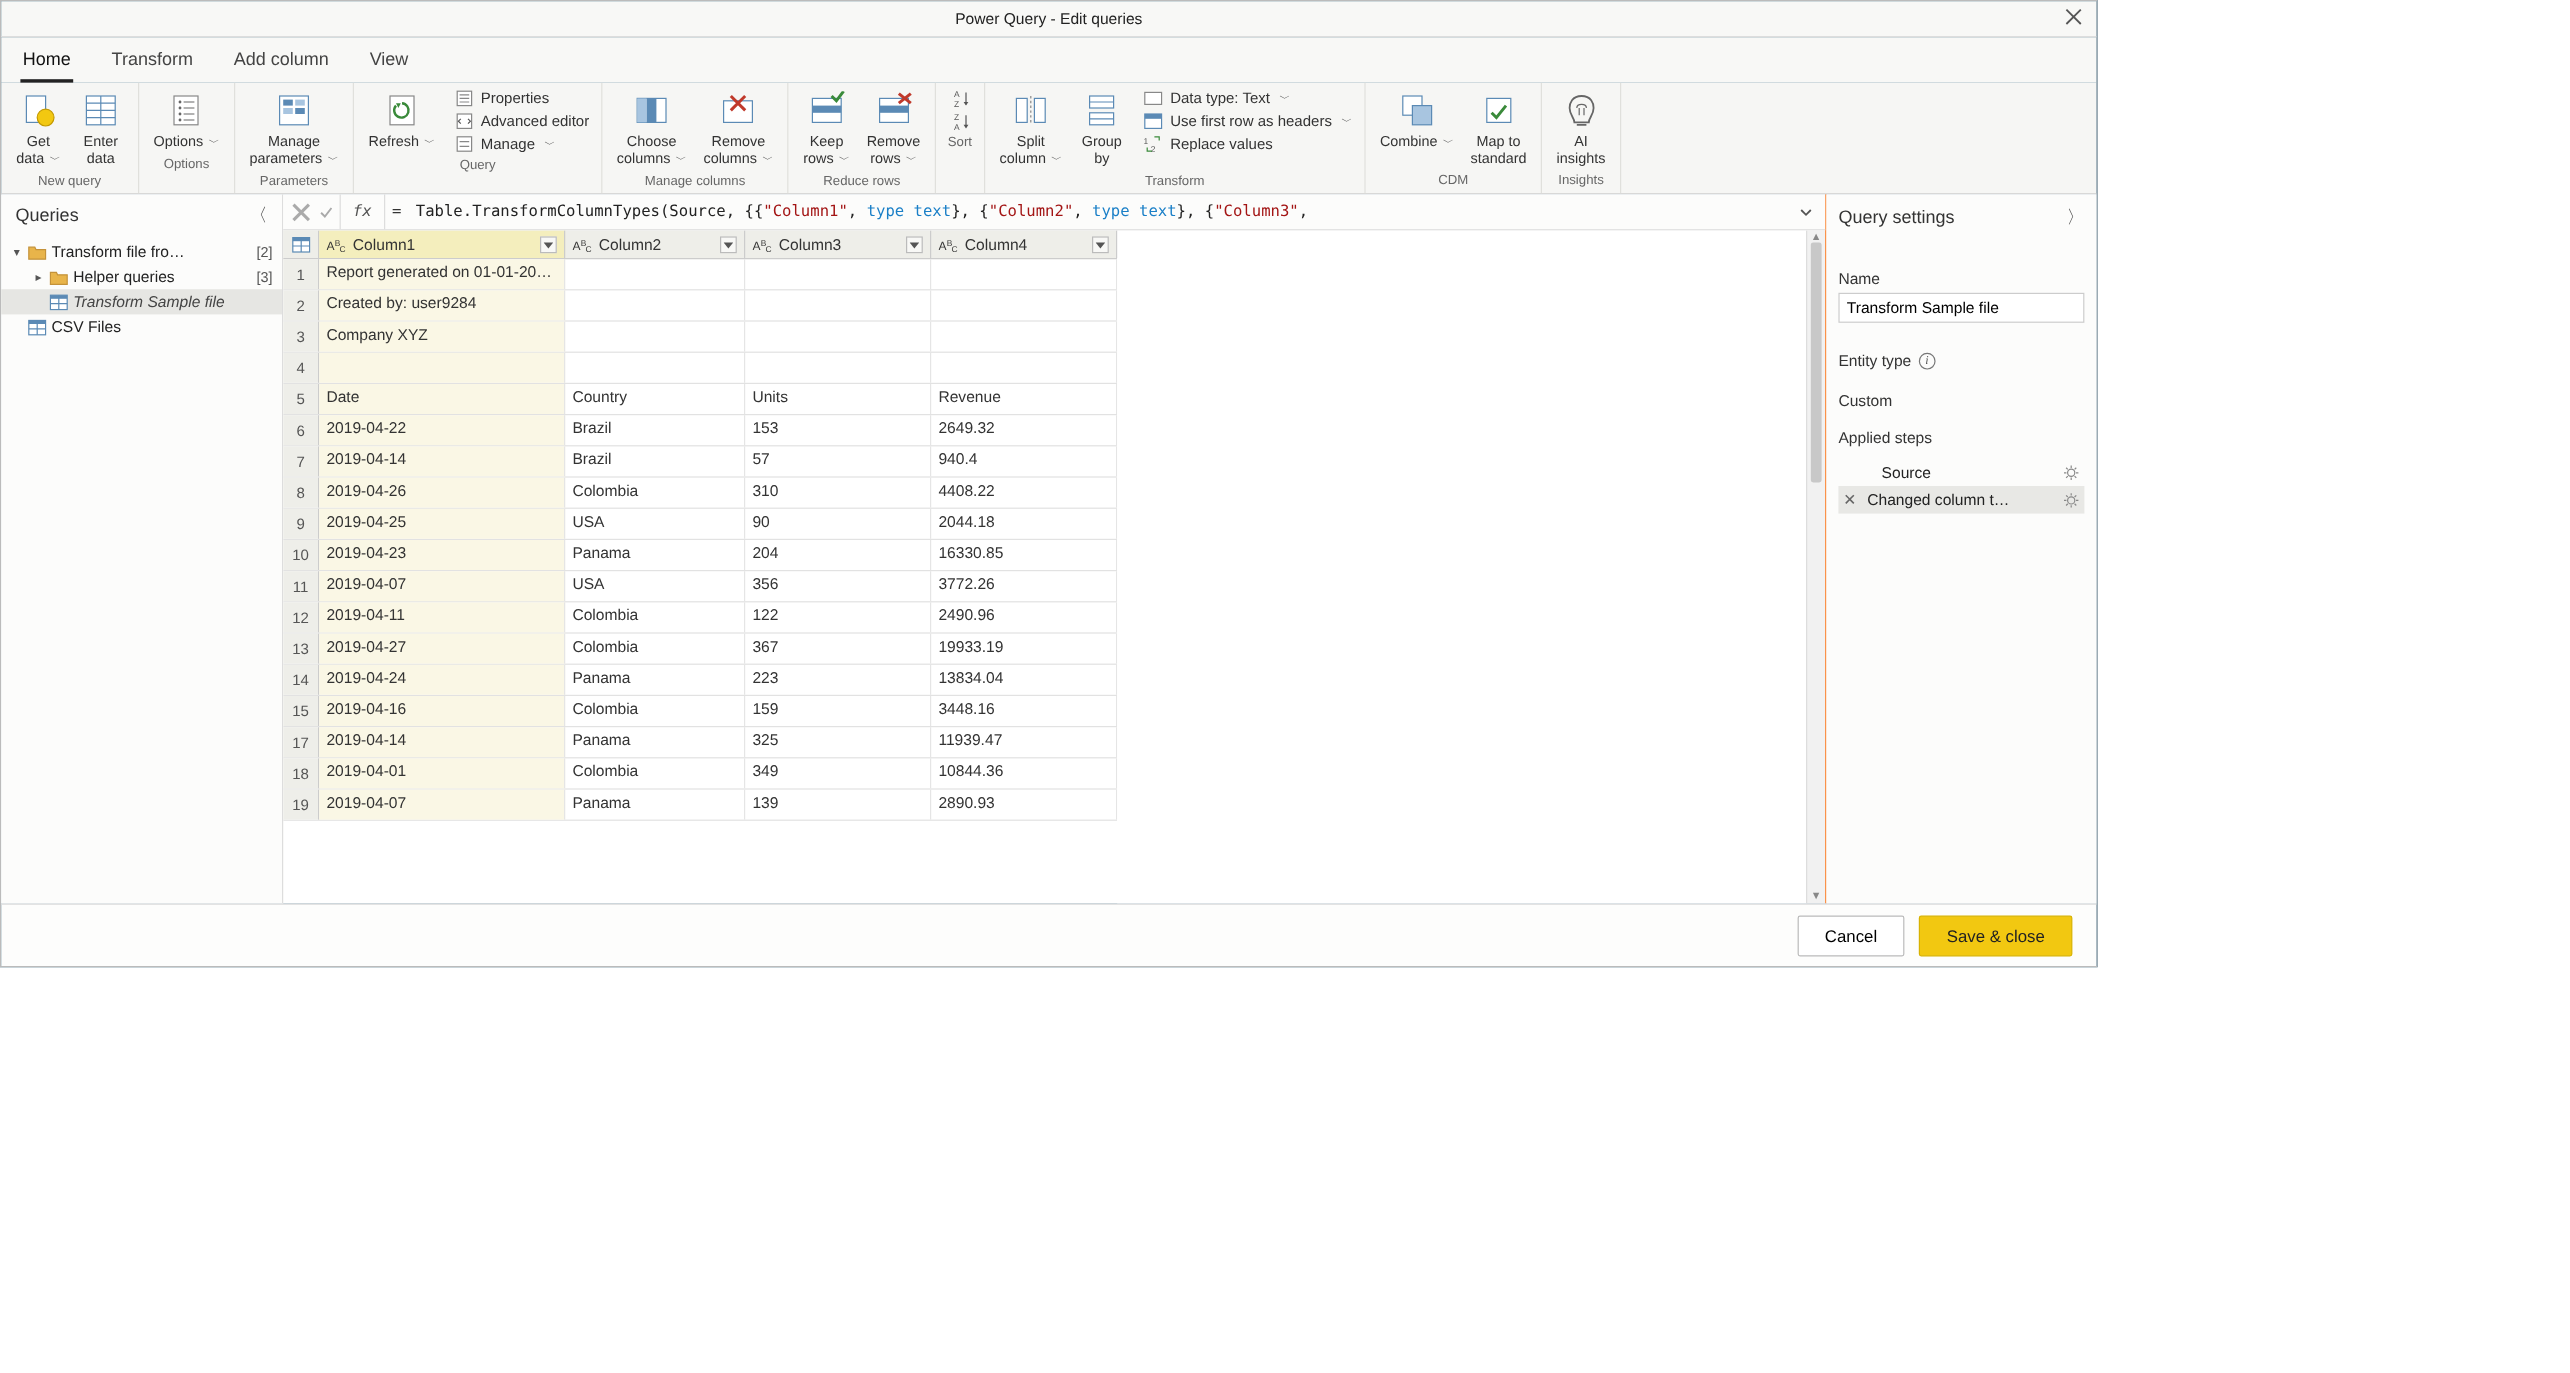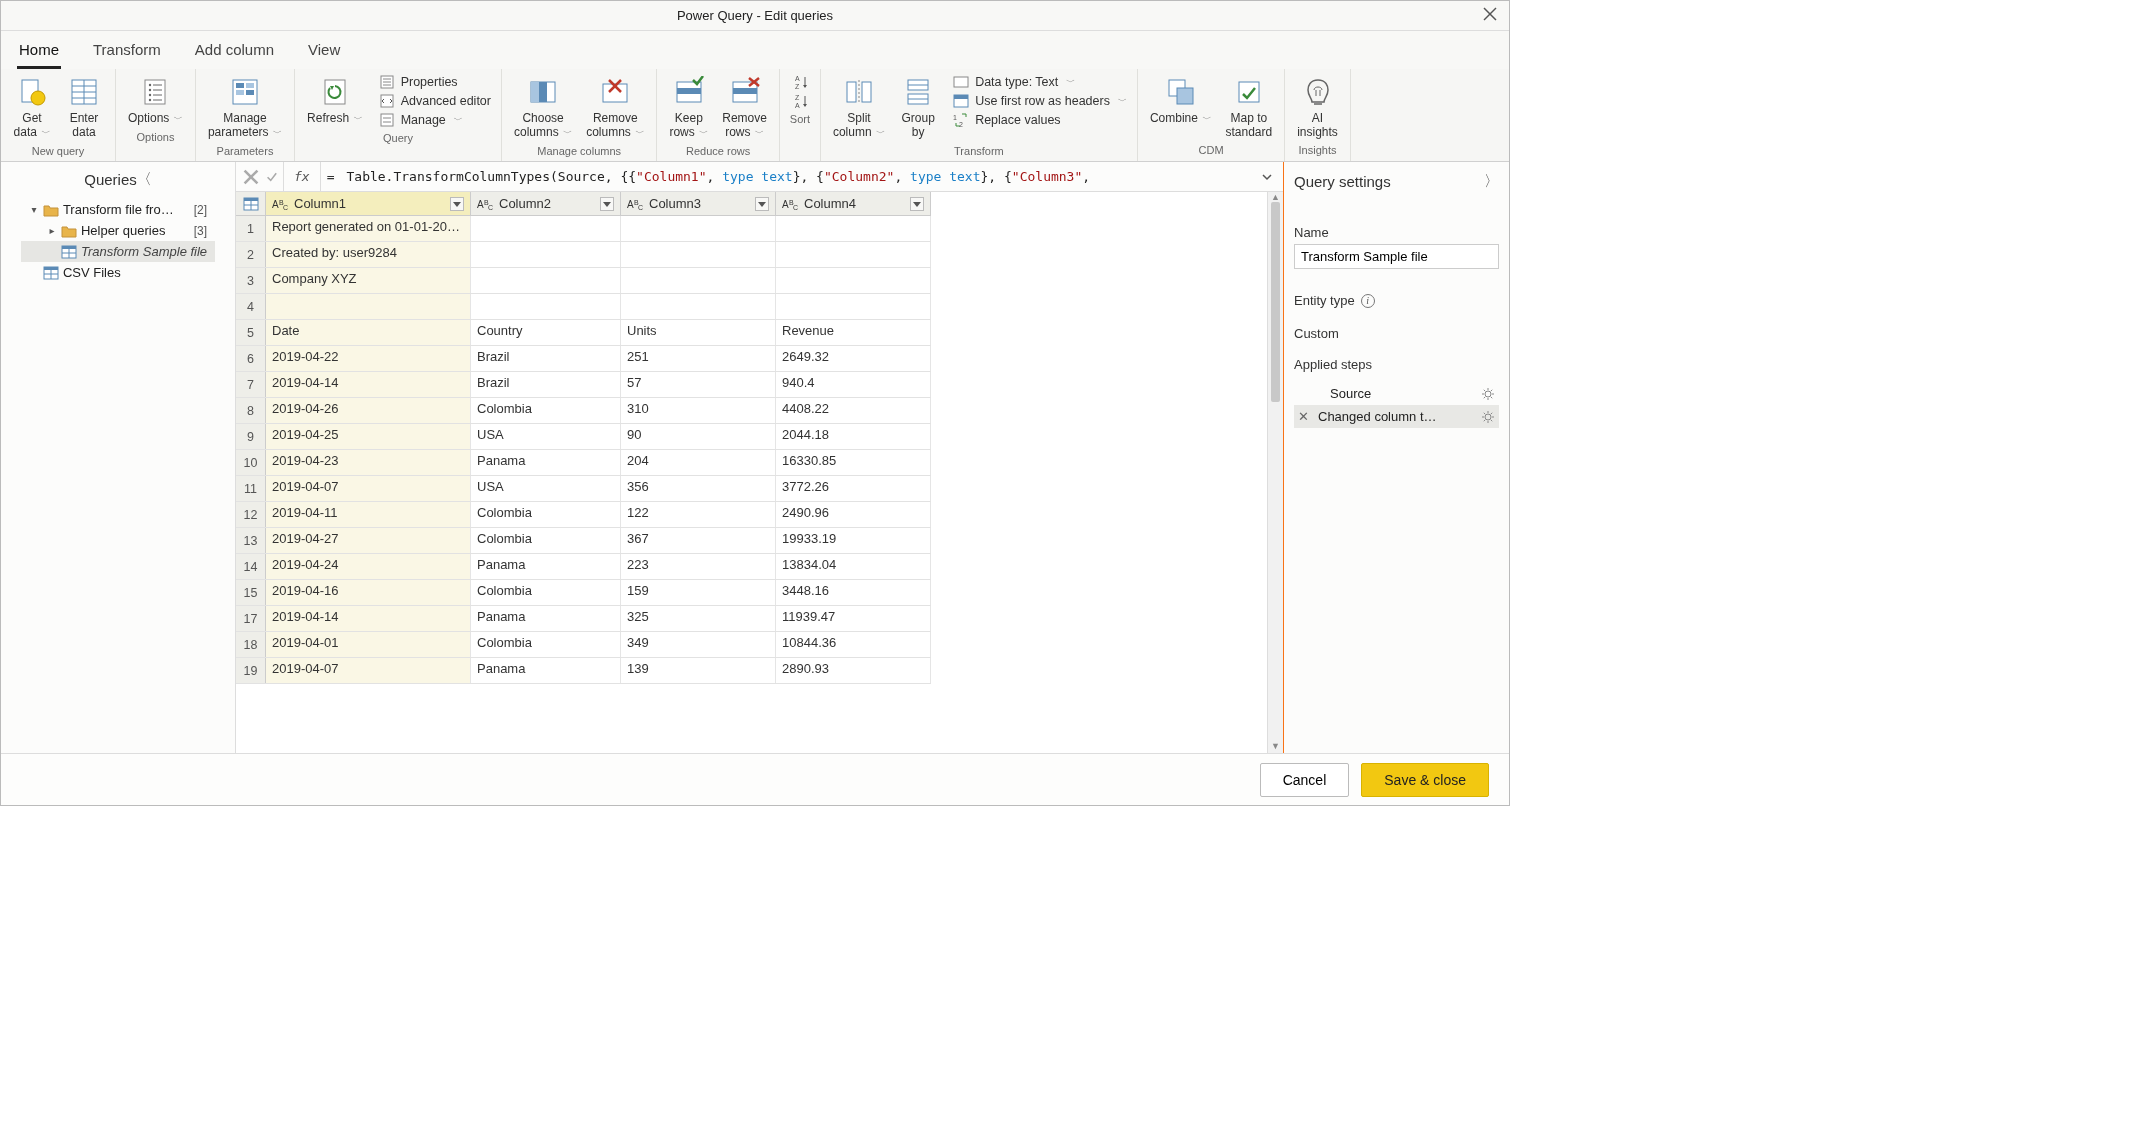--- a/index.html
+++ b/index.html
@@ -1,17 +1,17 @@
 <!DOCTYPE html>
 <html><head>
 <meta charset="utf-8">
 <style>
   * { box-sizing: border-box; }
   html, body { margin:0; padding:0; font-family: "Segoe UI", Tahoma, sans-serif; font-size:14px; color:#222; background:#fff; height:100%; }
-  .window { width:1510px; height:806px; border:1px solid #bbb; display:flex; flex-direction:column; background:#0c4a6e; }
+  .window { width:1748px; height:806px; border:1px solid #bbb; display:flex; flex-direction:column; background:#0c4a6e; }
   
   .titlebar { height:30px; display:flex; align-items:center; justify-content:center; position:relative; border-bottom:1px solid #ddd; background:#f8f8f6;}
   .titlebar .title { font-size:13px; color:#222; }
   .titlebar .close { position:absolute; right:8px; top:6px; width:18px; height:18px; cursor:pointer; color:#555;}
   .titlebar .close svg { width:14px; height:14px; }
   
   .tabs { display:flex; gap:30px; padding:6px 16px 0 16px; background:#f8f8f6; }
   .tab { padding:4px 2px 8px 2px; font-size:15px; color:#444; cursor:pointer;}
   .tab.active { border-bottom:3px solid #222; font-weight:400; color:#111;text-align:right;}
   
@@ -20,21 +20,21 @@
   .rgroup-row { display:flex; align-items:flex-start; gap:2px;}
   .rbtn-lg { display:flex; flex-direction:column; align-items:center; justify-content:flex-start; padding:2px 6px; text-align:center; min-width:50px; cursor:pointer;}
   .rbtn-lg .icon { width:34px; height:34px; display:flex; align-items:center; justify-content:center;}
   .rbtn-lg .lbl { font-size:12px; line-height:14px; margin-top:2px; color:#333;}
   .rbtn-sm { display:flex; align-items:center; gap:6px; padding:1px 4px; font-size:12.5px; cursor:pointer; white-space:nowrap; color:#333;}
   .rbtn-sm .icon { width:16px; height:16px;}
   .rgroup-label { font-size:11px; color:#666; margin-top:2px; padding:1px 0 2px 0;}
   .chev { font-size:9px; color:#555; margin-left:2px;}
   
   .body { flex:1; display:flex; min-height:0; background:#fff;}
-  .queries-pane { width:235px; border-right:1px solid #ddd; display:flex; flex-direction:column; background:#fcfcfb;align-items:center; }
+  .queries-pane { width:235px; border-right:1px solid #ddd; display:flex; flex-direction:column; background:#fcfcfb; }
   .pane-header { display:flex; justify-content:space-between; align-items:center; padding:8px 12px; font-size:15px; color:#333;}
   .tree { font-size:13px; padding:2px 0;}
   .tree-item { display:flex; align-items:center; padding:3px 8px 3px 6px; gap:4px; cursor:pointer;}
   .tree-item.selected { background:#e6e6e3;}
   .tree-item .count { margin-left:auto; color:#555; font-size:12px;}
   .tree-item .ticon { width:16px; height:14px;}
   .tree-item .lbl { white-space:nowrap; overflow:hidden; text-overflow:ellipsis;}
   .tree-item.italic .lbl { font-style:italic; color:#444;}
   .tree-exp { width:10px; text-align:center; color:#555; font-size:10px;}
   
@@ -624,21 +624,21 @@
               <div class="rn">5</div>
               <div class="gcell col1 sel">Date</div>
               <div class="gcell col2">Country</div>
               <div class="gcell col3">Units</div>
               <div class="gcell col4">Revenue</div>
             </div>
             <div class="grow">
               <div class="rn">6</div>
               <div class="gcell col1 sel">2019-04-22</div>
               <div class="gcell col2">Brazil</div>
-              <div class="gcell col3">251</div>
+              <div class="gcell col3">153</div>
               <div class="gcell col4">2649.32</div>
             </div>
             <div class="grow">
               <div class="rn">7</div>
               <div class="gcell col1 sel">2019-04-14</div>
               <div class="gcell col2">Brazil</div>
               <div class="gcell col3">57</div>
               <div class="gcell col4">940.4</div>
             </div>
             <div class="grow">

